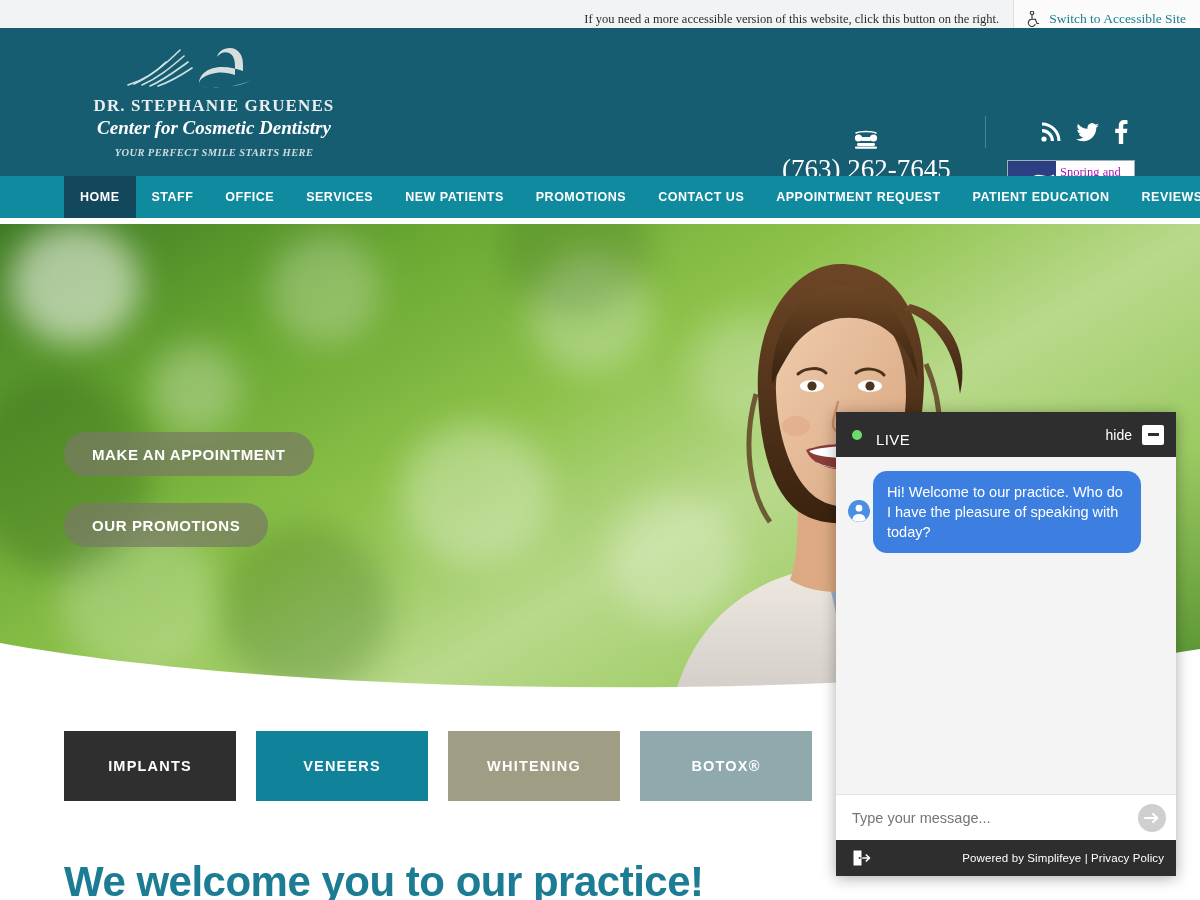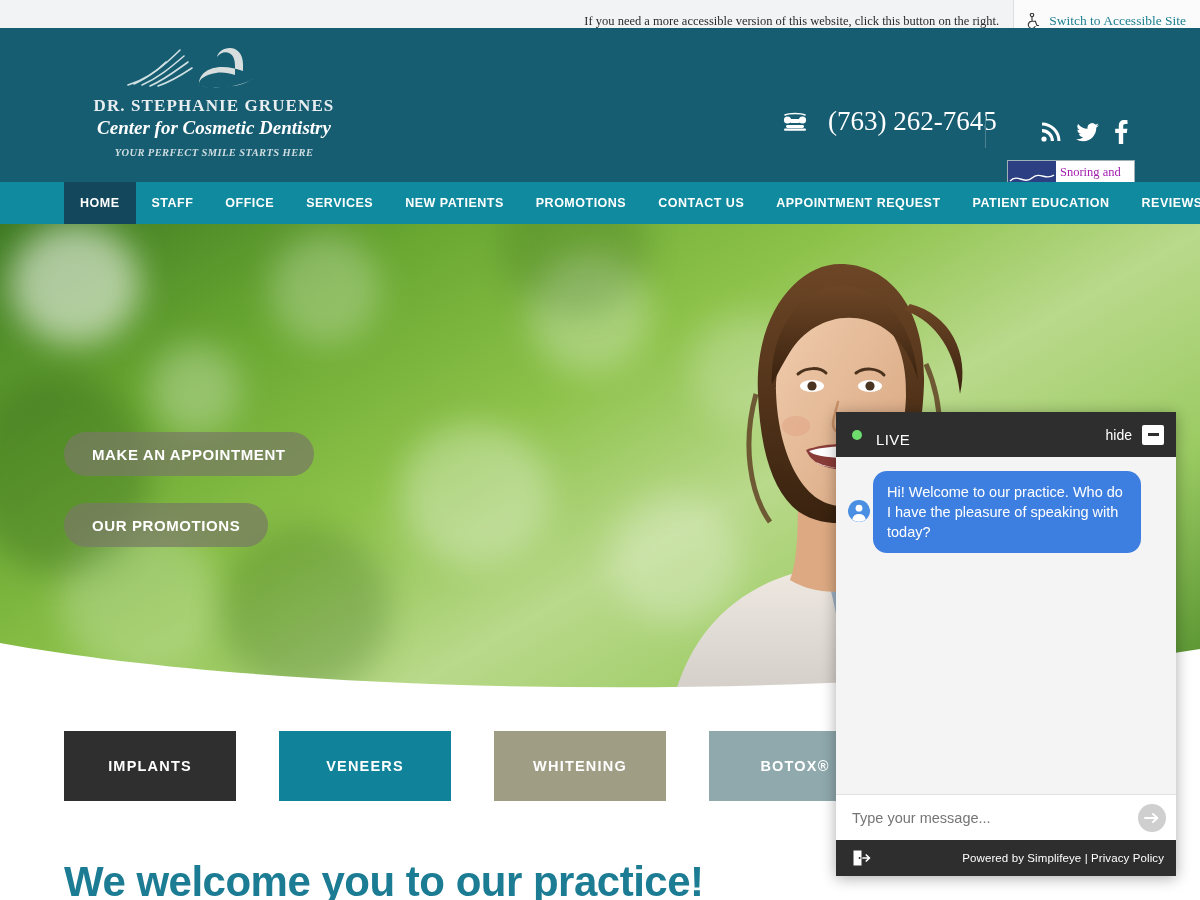--- a/index.html
+++ b/index.html
@@ -8,21 +8,21 @@
     font-family: "Liberation Sans", sans-serif;
     overflow: hidden;
     background: #ffffff;
   }
   .page { position: relative; width: 1200px; height: 900px; overflow: hidden; }
 
   
   .access-bar {
     position: absolute; top: 0; left: 0; width: 1200px; height: 44px;
     background: #f2f3f4;
-    border-bottom: 2px solid #7f1d1d;
+    border-bottom: 6px solid #7f1d1d;
     display: flex; align-items: stretch; justify-content: flex-end;
   }
   .access-msg {
     font-family: "Liberation Serif", serif;
     font-size: 12.5px; color: #2b2b2b;
     display: flex; align-items: center;
     padding-right: 14px;
   }
   .access-btn {
     display: flex; align-items: center; gap: 9px;
@@ -58,22 +58,22 @@
     white-space: nowrap;
   }
   .logo-tag {
     font-family: "Liberation Serif", serif;
     font-style: italic; font-weight: bold;
     font-size: 10.5px; letter-spacing: 0.4px;
     color: #cfdde1; margin-top: 8px; white-space: nowrap;
   }
 
   .phone-row {
-    position: absolute; left: 782px; top: 78px;
-    display: flex; align-items: center; gap: 20px;
+    position: absolute; left: 782px; top: 102px;
+    display: flex; align-items: center; gap: 4px; flex-direction: column;
   }
   .phone-icon { width: 26px; height: 20px; display:block; }
   .phone-num {
     font-family: "Liberation Serif", serif;
     font-size: 27px; color: #ffffff; white-space: nowrap;
   }
   .hdr-divider {
     position: absolute; left: 985px; top: 88px;
     width: 1px; height: 32px; background: #4d8293;
   }
@@ -100,21 +100,21 @@
   }
   .sleep-badge-right {
     flex: 1; display: flex; flex-direction: column; justify-content: center;
     padding-left: 4px;
     font-family: "Liberation Serif", serif; color: #a21caf;
     font-size: 12.5px; line-height: 15px;
   }
 
   
   .nav {
-    position: absolute; top: 182px; left: 0; width: 1200px; height: 42px;
+    position: absolute; top: 176px; left: 0; width: 1200px; height: 42px;
     background: #108a9e;
     display: flex; align-items: stretch;
     padding-left: 64px;
   }
   .nav-item {
     display: flex; align-items: center; padding: 0 16px;
     color: #ffffff; font-size: 12.5px; font-weight: bold;
     letter-spacing: 0.5px; white-space: nowrap; cursor: pointer;
   }
   .nav-item.active { background: #12475c; }
@@ -148,21 +148,21 @@
     height: 44px; border-radius: 22px;
     background: rgba(120,122,100,0.72);
     color: #ffffff; font-size: 15px; font-weight: bold;
     letter-spacing: 0.6px; padding: 0 28px; cursor: pointer;
     margin-bottom: 27px; width: max-content;
   }
 
   
   .tiles {
     position: absolute; left: 64px; top: 731px;
-    display: flex; gap: 43px;
+    display: flex; gap: 20px;
   }
   .tile {
     width: 172px; height: 70px;
     display: flex; align-items: center; justify-content: center;
     color: #ffffff; font-size: 14.5px; font-weight: bold;
     letter-spacing: 1.2px; cursor: pointer;
   }
 
   
   .welcome {

